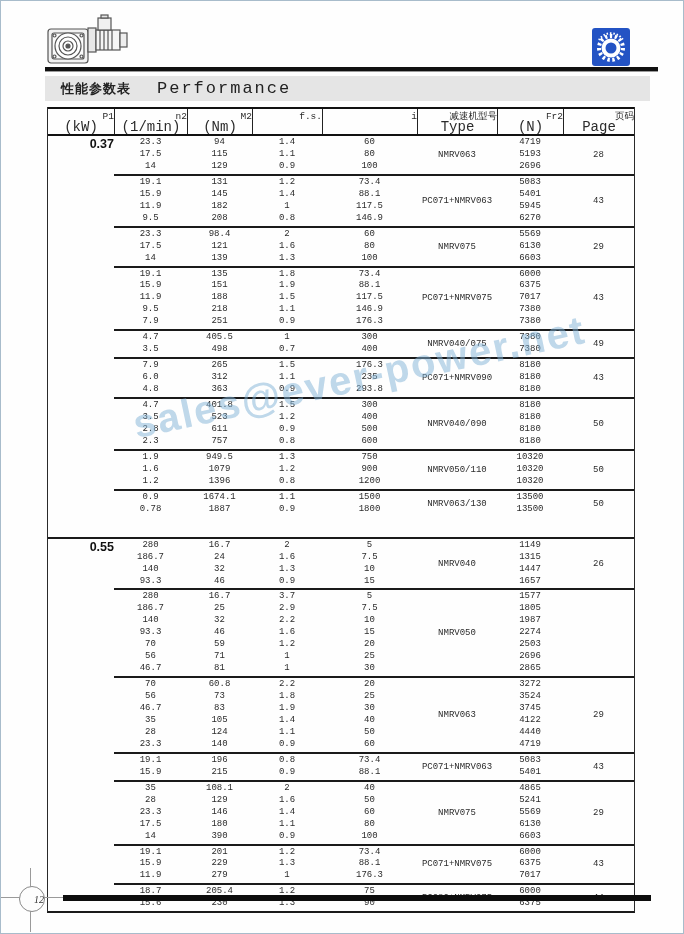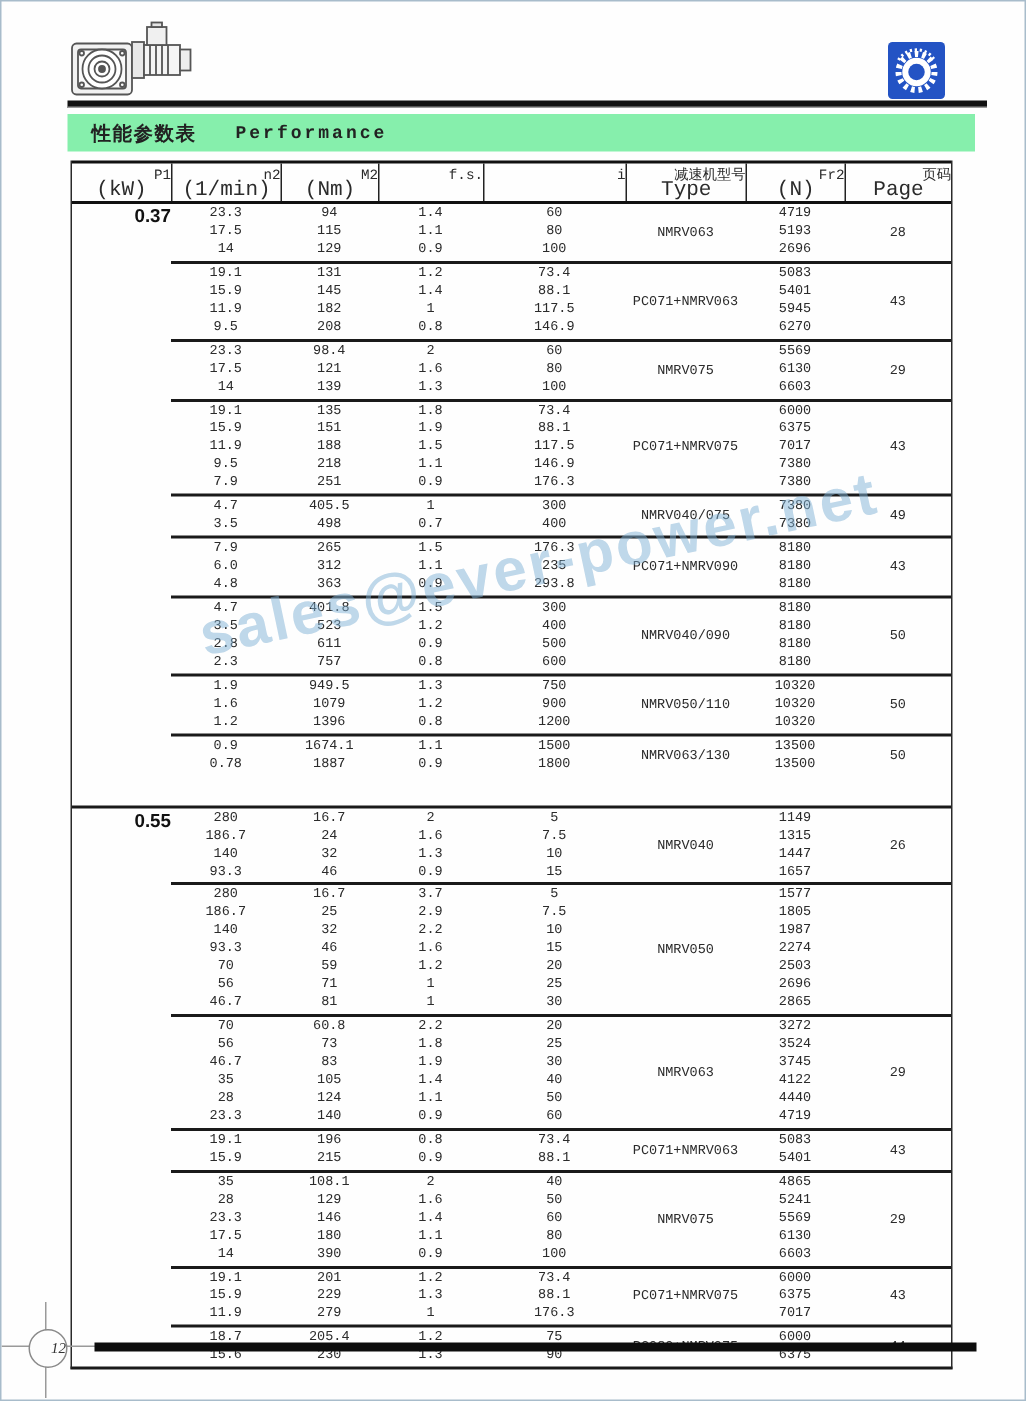--- a/index.html
+++ b/index.html
@@ -7,23 +7,23 @@
     position:relative; width:684px; height:934px; background:#fefefe;
     border:1px solid #a8bccb; box-sizing:border-box; overflow:hidden;
     font-family:"Liberation Sans", sans-serif; color:#222;
   }
   
   .gearmotor{position:absolute; left:44px; top:13px;}
   .brand-logo{position:absolute; left:591px; top:27px;}
   .top-rule{position:absolute; left:44px; top:66px; width:613px; height:4px;
     background:#111; border-bottom:1px solid #9a9a9a;}
   .title-band{position:absolute; left:44px; top:75px; width:605px; height:25px;
-    background:#86efac; display:flex; align-items:center; padding-left:16px; box-sizing:border-box;}
+    background:#e5e5e5; display:flex; align-items:center; padding-left:16px; box-sizing:border-box;}
   .title-zh{font-weight:bold; font-size:13px; letter-spacing:1px;}
-  .title-en{font-weight:bold; font-size:12px; letter-spacing:2px; margin-left:26px; font-family:"Liberation Mono", monospace;}
+  .title-en{font-weight:normal; font-size:17px; letter-spacing:2px; margin-left:26px; font-family:"Liberation Mono", monospace;}
   
   .perf-table{position:absolute; left:46px; top:106px; width:588px;
     border-left:1px solid #2a2a2a; border-right:1px solid #2a2a2a; border-bottom:2px solid #1a1a1a;
     box-sizing:border-box; background:transparent;
     font-family:"Liberation Mono", monospace; font-size:9px; color:#2b2b2b;}
   .thead{display:grid; grid-template-columns:66px 73px 65px 70px 95px 80px 66px 1fr;
     border-top:2px solid #111; border-bottom:2px solid #111;}
   .th{text-align:center; padding:2px 0 1px 0;}
   .th + .th{border-left:1px solid #222;}
   .th .l1{font-size:9.5px; line-height:11px;text-align:right;}

